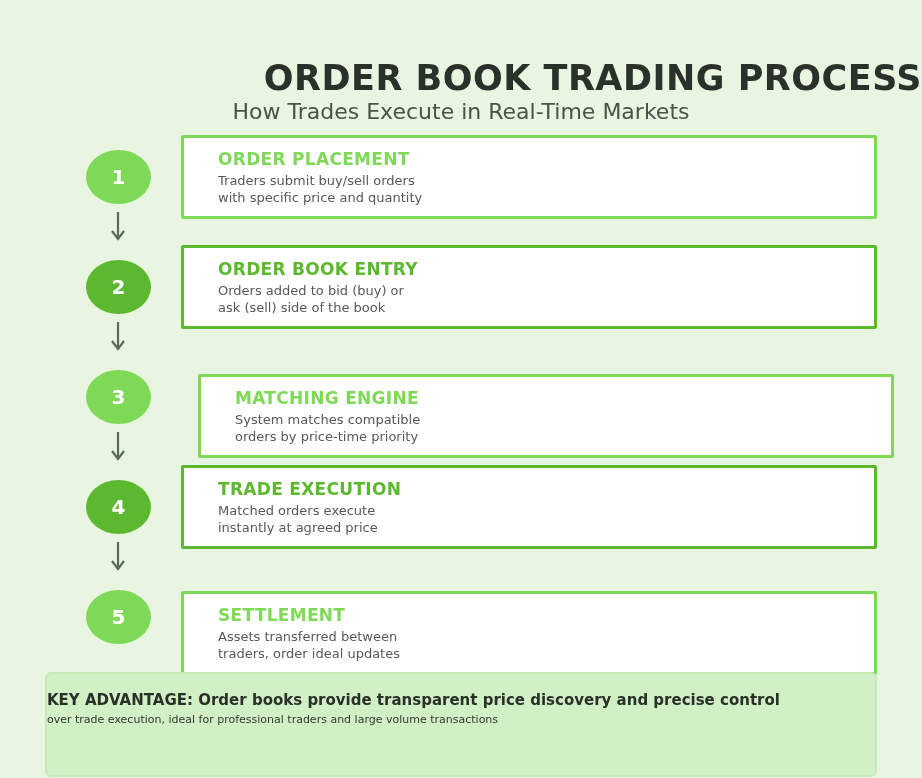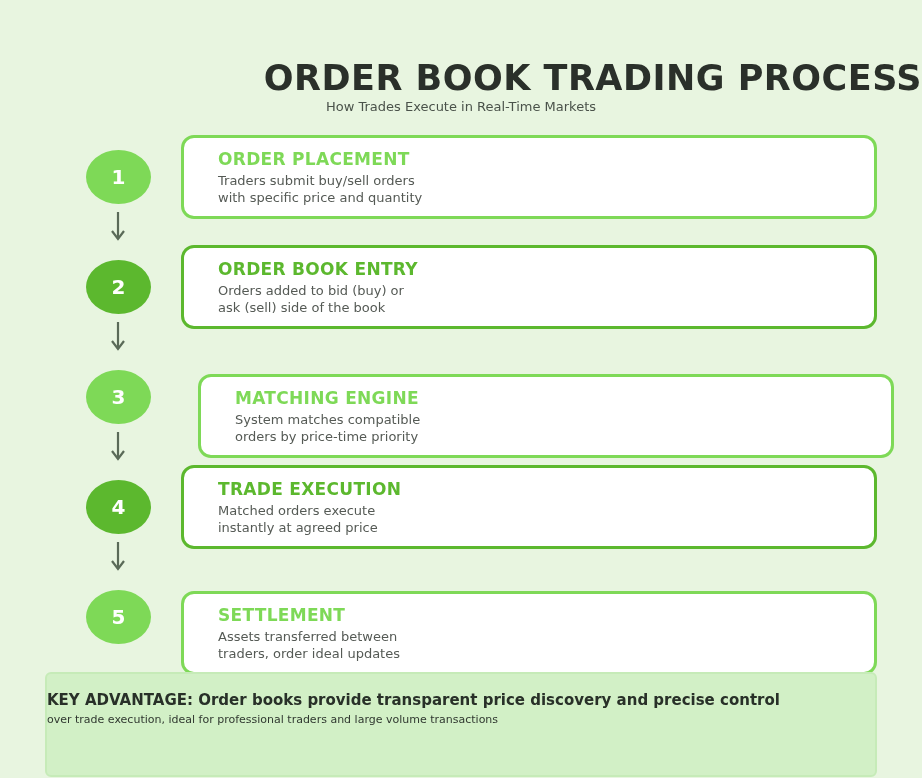--- a/index.html
+++ b/index.html
@@ -9,34 +9,34 @@
     font-family: "DejaVu Sans", sans-serif;
     position: relative;
   }
   .title {
     position: absolute; left: 0; top: 58px; width: 922px;
     text-align: right; font-size: 35px; font-weight: bold;
     color: #2a302a; letter-spacing: 0.5px;
   }
   .subtitle {
     position: absolute; left: 0; top: 99px; width: 922px;
-    text-align: center; font-size: 13px; color: #4a524a;
+    text-align: center; font-size: 22px; color: #4a524a;
   }
   .circle {
     position: absolute; left: 86px; width: 65px; height: 54px;
     border-radius: 50%;
     display: flex; align-items: center; justify-content: center;
     color: #ffffff; font-size: 20px; font-weight: bold;
   }
   .arrow {
     position: absolute; left: 110px; width: 16px; height: 30px;
   }
   .card {
     position: absolute; left: 181px; width: 696px; height: 84px;
-    background: #ffffff; border-radius: 13px; border: 3px solid;
+    background: #ffffff; border-radius: 2px; border: 3px solid;
   }
   .card-title {
     position: absolute; left: 34px; top: 11px;
     font-size: 17px; font-weight: bold; letter-spacing: 0.3px;
   }
   .card-desc {
     position: absolute; left: 34px; top: 35px;
     font-size: 13px; color: #555a55; line-height: 16.5px;
   }
   .footer {

